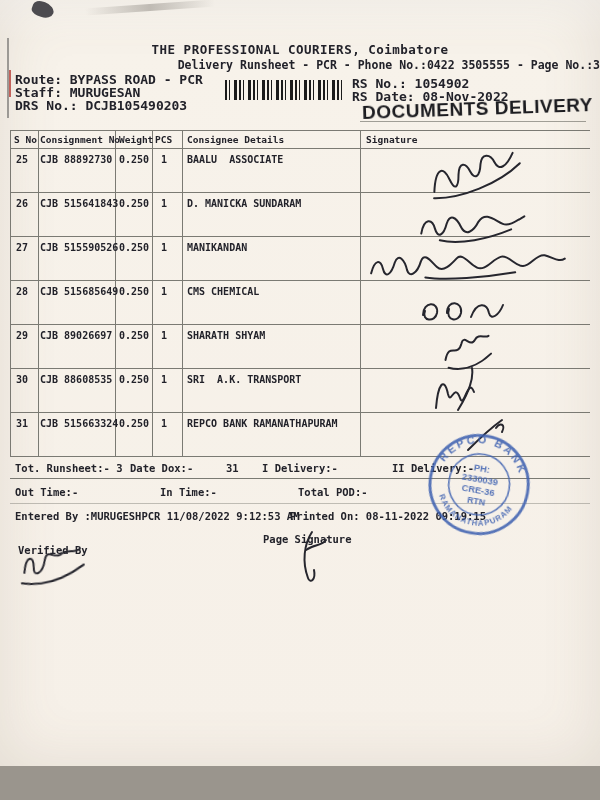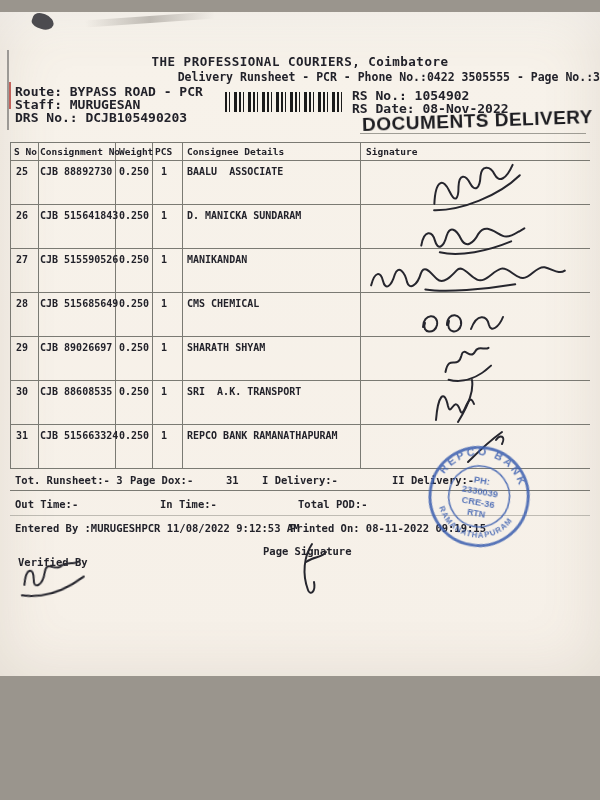--- a/index.html
+++ b/index.html
@@ -1,17 +1,17 @@
 <!DOCTYPE html>
 <html><head>
 <meta charset="utf-8">
 <style>
   html,body{margin:0;padding:0;background:#9a958d;}
   .page{
-    position:relative;width:600px;height:664px;margin:12px auto;overflow:hidden;
+    position:relative;width:600px;height:766px;margin:0 auto;overflow:hidden;
     background:linear-gradient(180deg,#fbf8f3 0px,#f7f2ea 40px,#f6f0e8 100%);
     box-shadow:inset 0 0 60px rgba(120,105,85,.14);
     font-family:"DejaVu Sans Mono",monospace;color:#22222a;
   }
   .abs{position:absolute;white-space:pre;}
   .title{left:0;right:0;text-align:center;top:42px;font-size:12.5px;font-weight:bold;letter-spacing:.5px;}
   .subtitle{left:0;right:0;text-align:right;top:58px;font-size:11.5px;font-weight:bold;}
   .info{font-size:13px;font-weight:bold;}
   .barcode{left:225px;top:80px;width:118px;height:20px;
     background:repeating-linear-gradient(90deg,#1b1b1b 0 2px,transparent 2px 4px,#1b1b1b 4px 5px,transparent 5px 9px,#1b1b1b 9px 12px,transparent 12px 14px);}
@@ -130,21 +130,21 @@
   </div>
   <div class="trow" style="top:412px">
     <span class="cell c-sno">31</span>
     <span class="cell c-con">CJB 515663324</span>
     <span class="cell c-wt">0.250</span>
     <span class="cell c-pcs">1</span>
     <span class="cell c-cons">REPCO BANK RAMANATHAPURAM</span>
   </div>
 
   <div class="abs foot" style="left:15px;top:462px;">Tot. Runsheet:- 3</div>
-  <div class="abs foot" style="left:130px;top:462px;">Page Dox:-</div>
+  <div class="abs foot" style="left:130px;top:462px;">Date Dox:-</div>
   <div class="abs foot" style="left:226px;top:462px;">31</div>
   <div class="abs foot" style="left:262px;top:462px;">I Delivery:-</div>
   <div class="abs foot" style="left:392px;top:462px;">II Delivery:-</div>
   <div class="abs foot" style="left:15px;top:486px;">Out Time:-</div>
   <div class="abs foot" style="left:160px;top:486px;">In Time:-</div>
   <div class="abs foot" style="left:298px;top:486px;">Total POD:-</div>
   <div class="abs foot" style="left:15px;top:510px;text-align:right;">Entered By :MURUGESHPCR 11/08/2022 9:12:53 AM</div>
   <div class="abs foot" style="left:290px;top:510px;">Printed On: 08-11-2022 09:19:15</div>
   <div class="abs foot" style="left:18px;top:544px;text-align:center;">Verified By</div>
   <div class="abs foot" style="left:263px;top:533px;">Page Signature</div>

